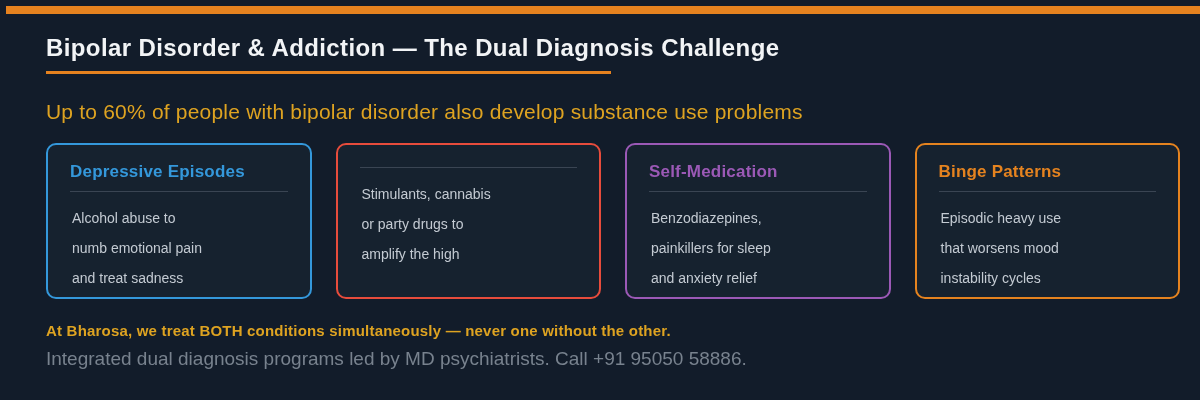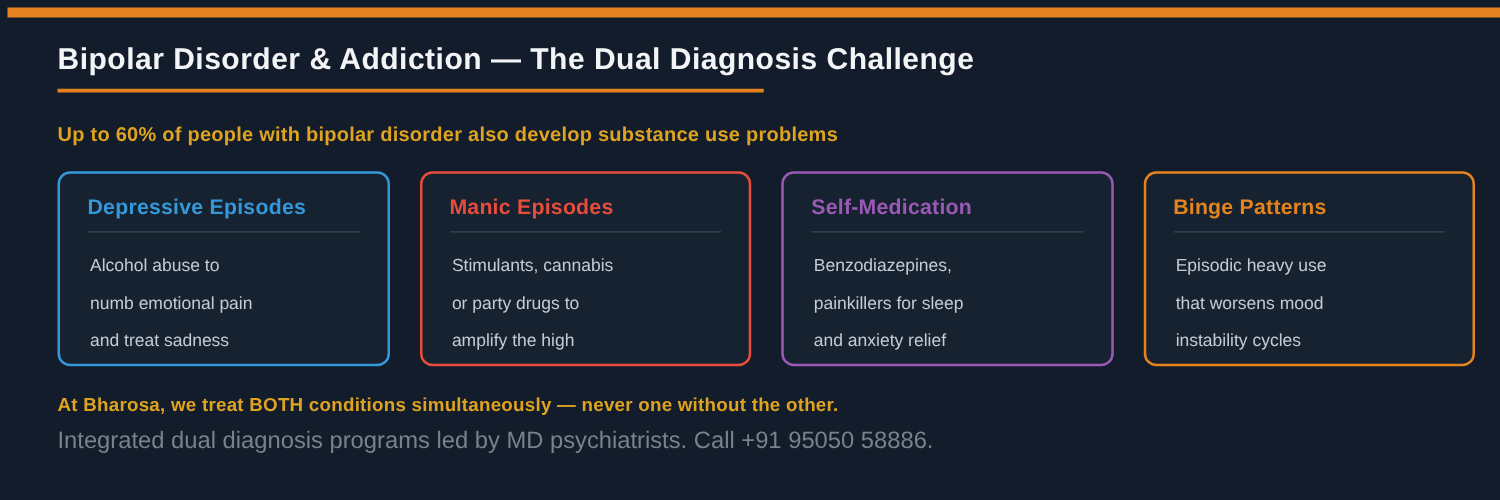--- a/index.html
+++ b/index.html
@@ -39,22 +39,22 @@
 
   .title-underline {
     margin-top: 9px;
     width: 565px;
     height: 3px;
     background: var(--topbar-orange);
   }
 
   .subtitle {
     margin-top: 26px;
-    font-size: 16px;
-    font-weight: bold;
+    font-size: 21px;
+    font-weight: normal;
     color: var(--gold);
     letter-spacing: 0.2px;
   }
 
   .cards {
     display: flex;
     gap: 20px;
     margin: 17px 22px 0 40px;
   }
 
@@ -122,21 +122,20 @@
     <div class="card-title">Depressive Episodes</div>
     <div class="card-divider"></div>
     <div class="card-body">
       <div class="card-line">Alcohol abuse to</div>
       <div class="card-line">numb emotional pain</div>
       <div class="card-line">and treat sadness</div>
     </div>
   </div>
 
   <div class="card" style="--accent: #E74C3C;">
-    <div class="card-title">Manic Episodes</div>
     <div class="card-divider"></div>
     <div class="card-body">
       <div class="card-line">Stimulants, cannabis</div>
       <div class="card-line">or party drugs to</div>
       <div class="card-line">amplify the high</div>
     </div>
   </div>
 
   <div class="card" style="--accent: #9B59B6;">
     <div class="card-title">Self-Medication</div>

